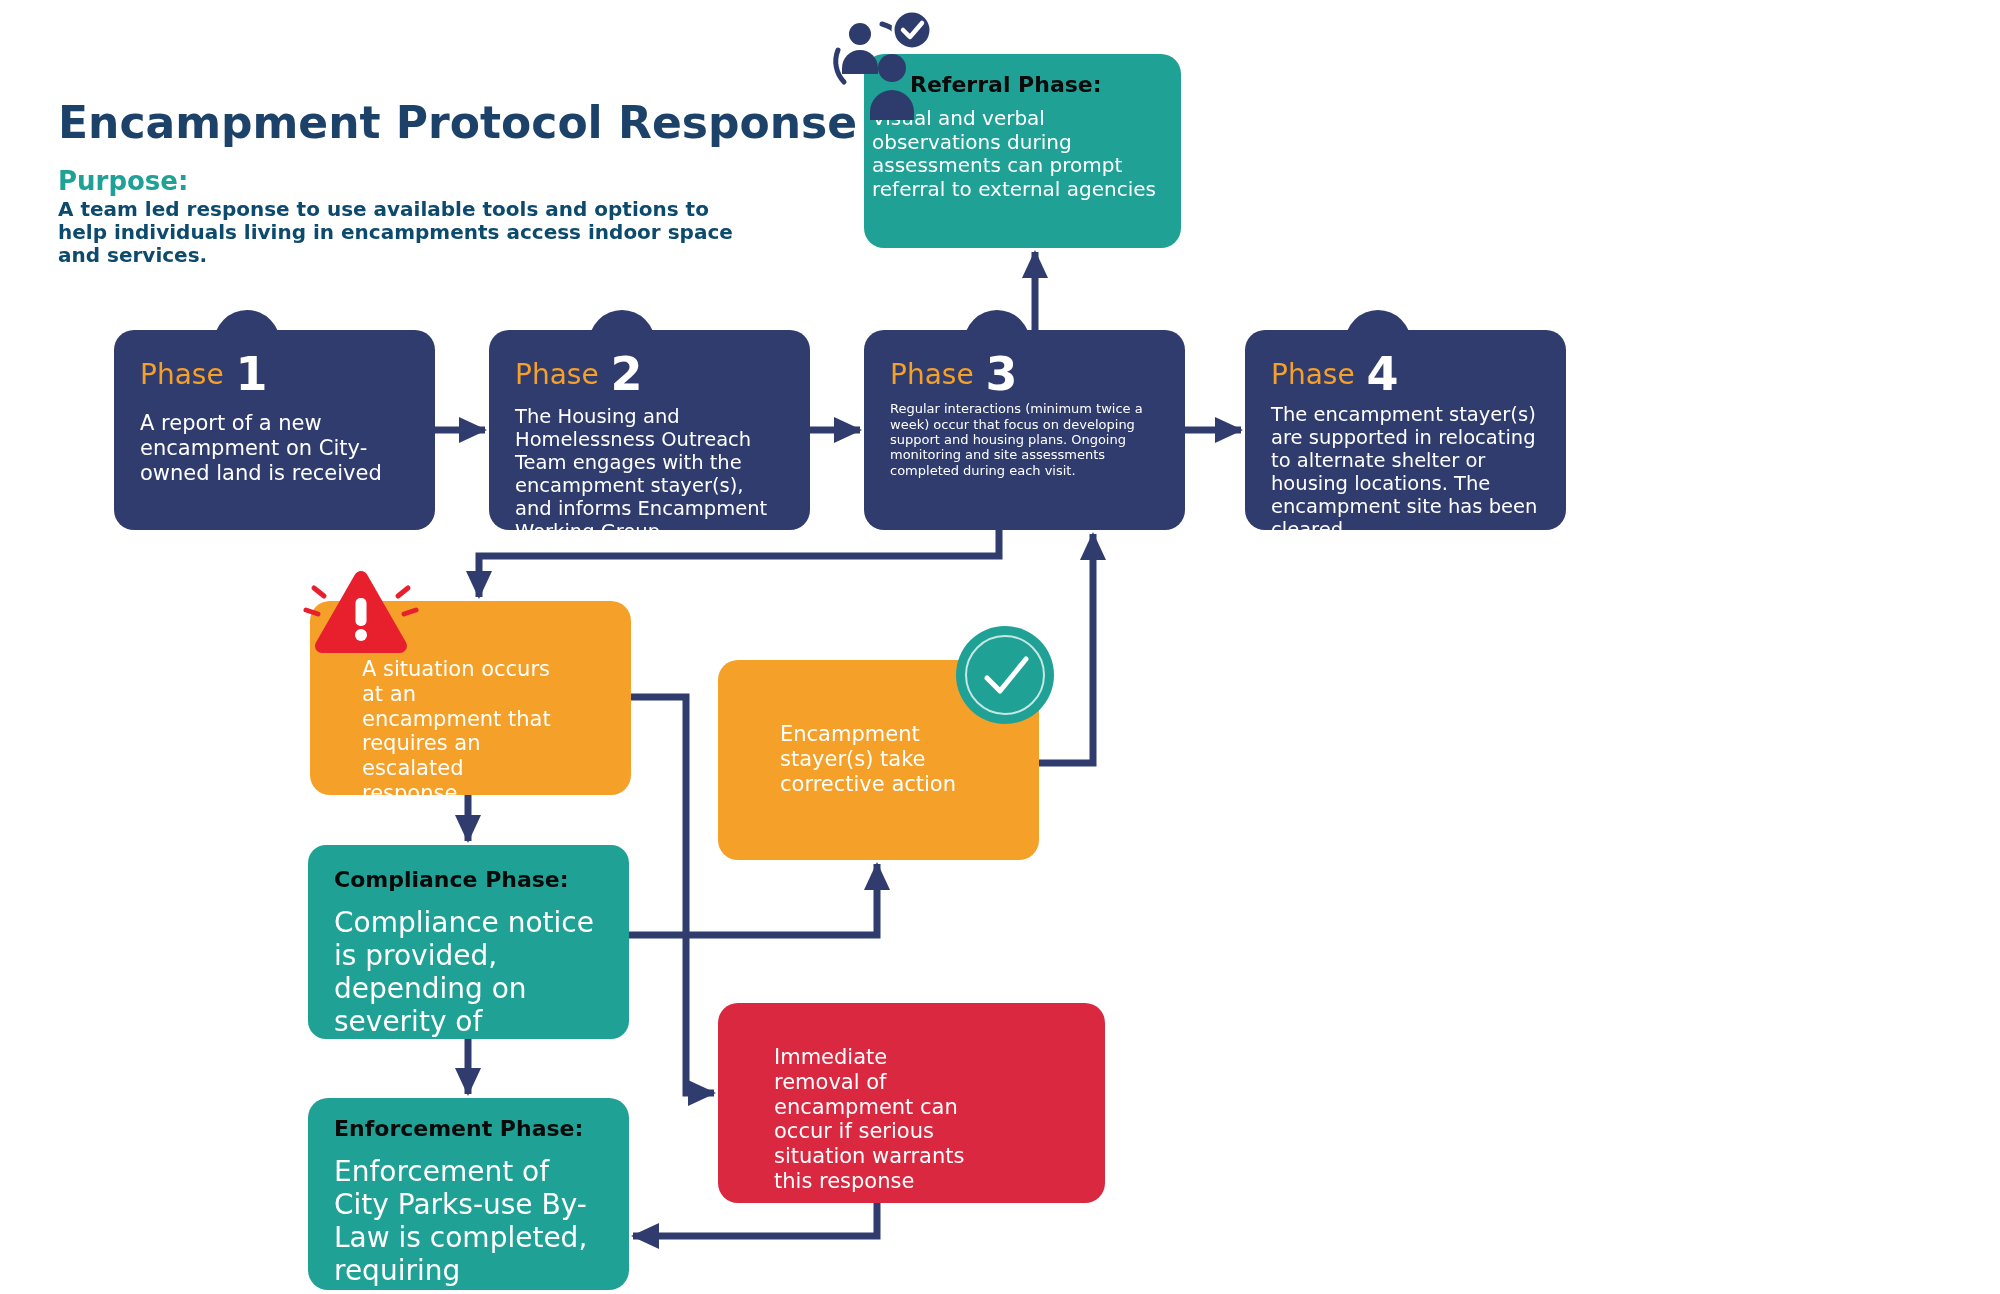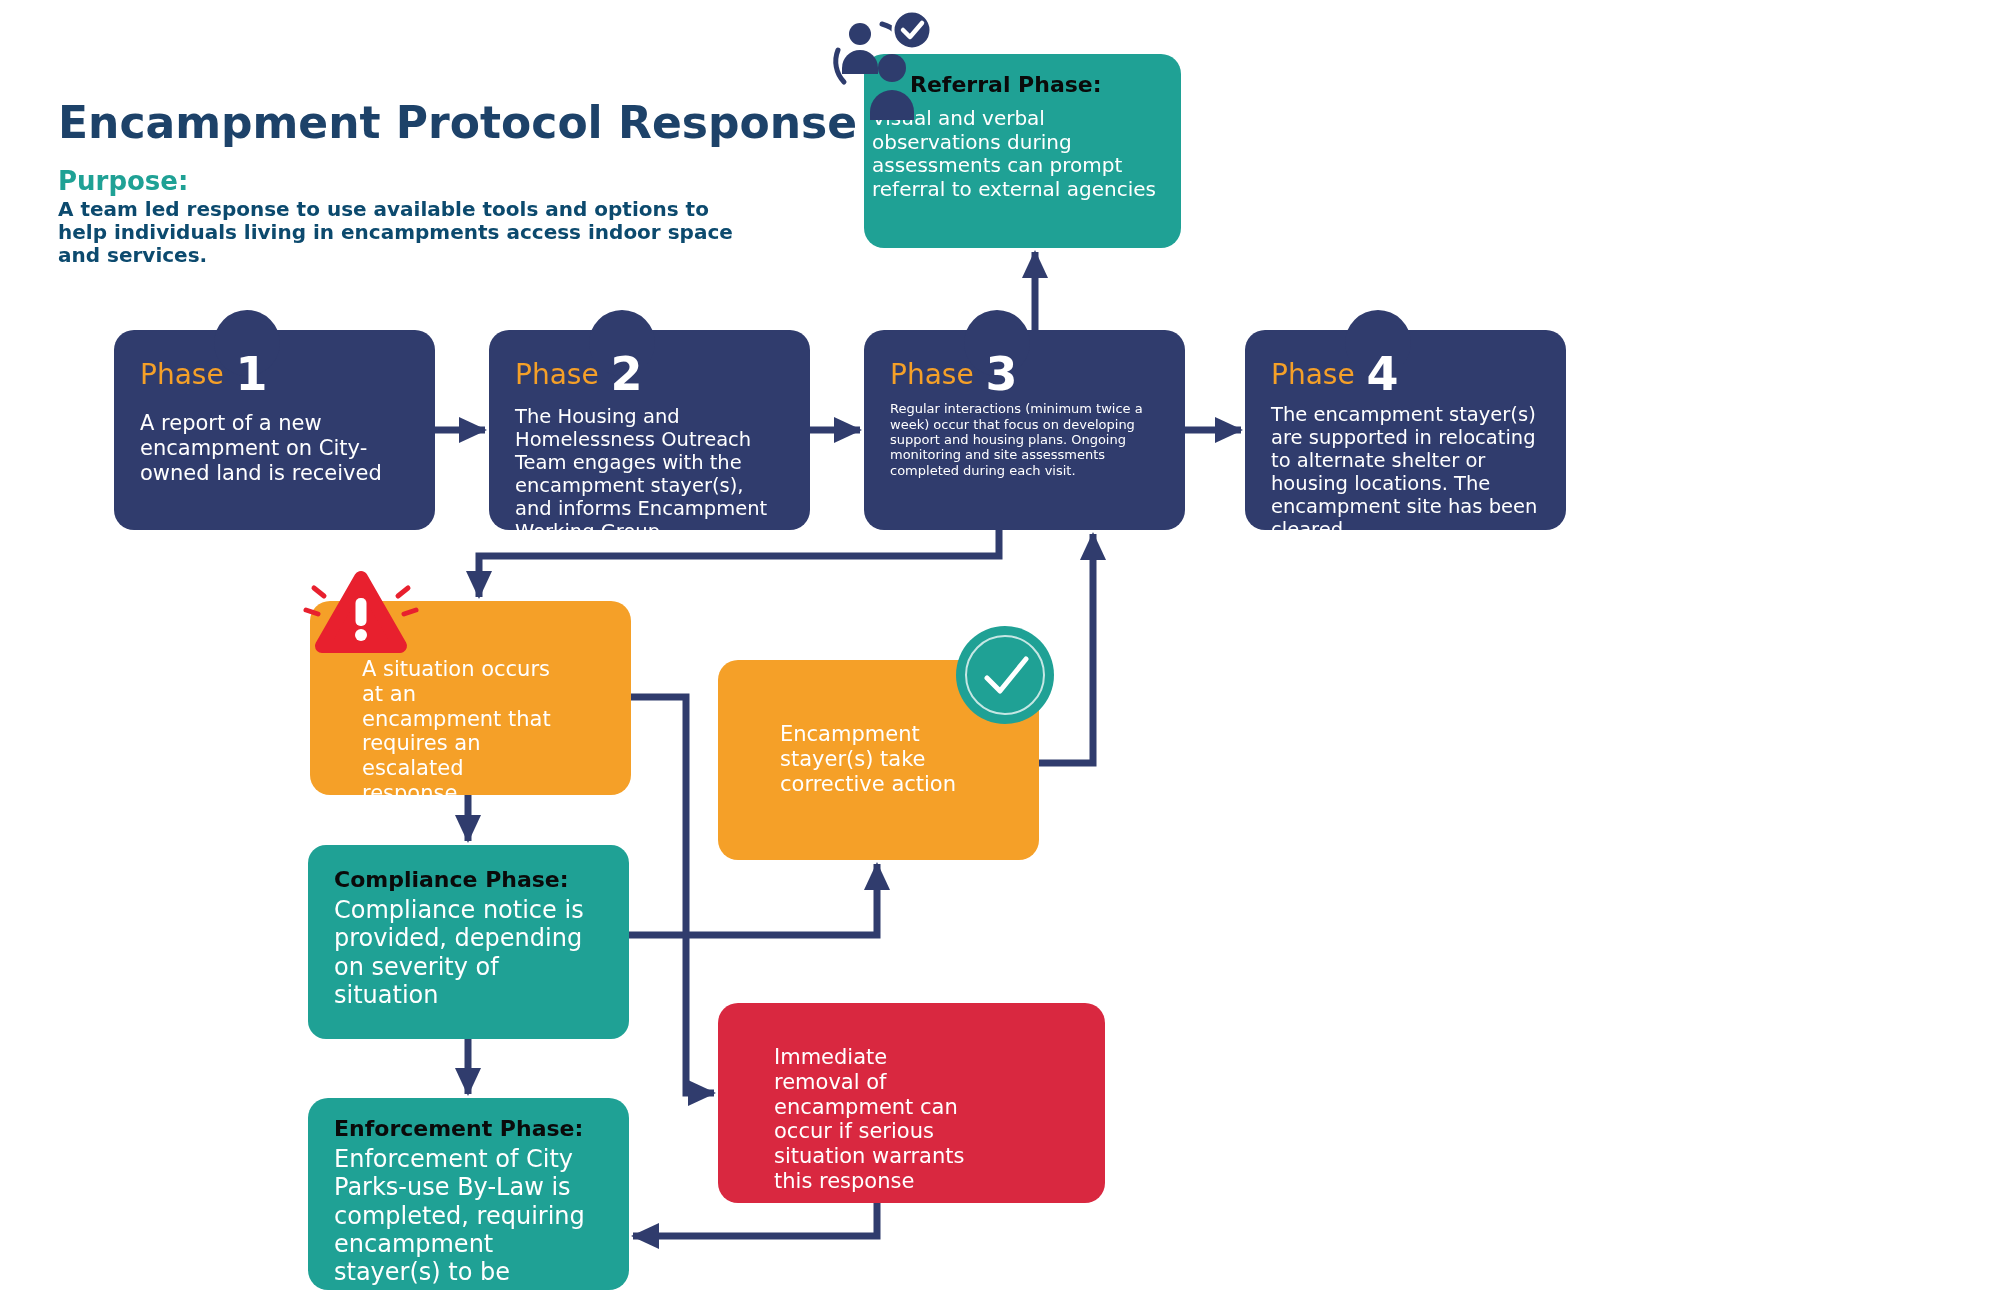--- a/index.html
+++ b/index.html
@@ -36,21 +36,21 @@
   .referral-box { left:864px; top:54px; width:317px; height:194px; padding:18px 8px; }
   .referral-box .hdr { margin-left:38px; }
   .referral-box .body-txt { margin-top:10px; font-size:20px; }
   .phase1-box { left:114px;  top:330px; width:321px; height:200px; }
   .phase2-box { left:489px;  top:330px; width:321px; height:200px; }
   .phase3-box { left:864px;  top:330px; width:321px; height:200px; }
   .phase4-box { left:1245px; top:330px; width:321px; height:200px; }
   .situation-box { left:310px; top:601px; width:321px; height:194px; padding:56px 28px 20px 52px; }
   .situation-box .body-txt { max-width:196px; font-size:21px; }
   .compliance-box { left:308px; top:845px; width:321px; height:194px; padding:22px 26px;border-radius:18px; }
-  .compliance-box .body-txt, .enforcement-box .body-txt { margin-top:4px; font-size:24px; }
+  .compliance-box .body-txt, .enforcement-box .body-txt { margin-top:14px; font-size:28px; }
   .enforcement-box { left:308px; top:1098px; width:321px; height:192px; padding:18px 26px; }
   .corrective-box { left:718px; top:660px; width:321px; height:200px; padding:62px 40px 20px 62px; }
   .corrective-box .body-txt { max-width:200px; font-size:21px; }
   .removal-box { left:718px; top:1003px; width:387px; height:200px; padding:42px 30px 20px 56px; }
   .removal-box .body-txt { max-width:198px; font-size:21px; }
   .title {
     position:absolute; left:58px; top:100px; z-index:3;
     color:#1d4269; font-size:44px; font-weight:700; line-height:1.05;
   }
   .purpose-label {

